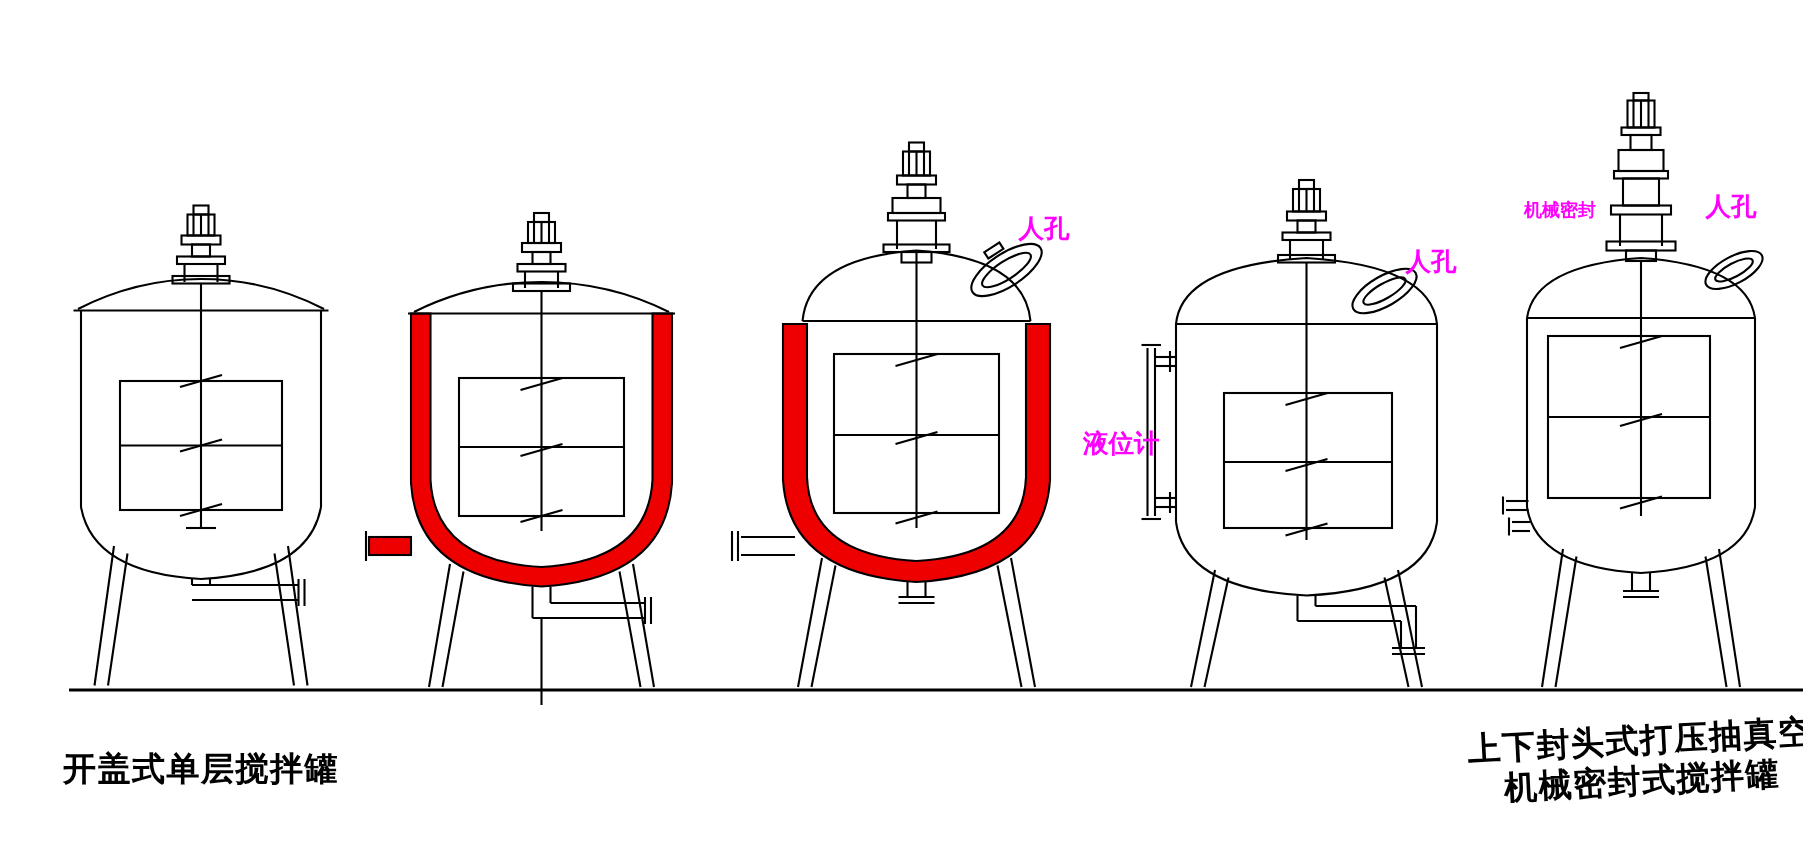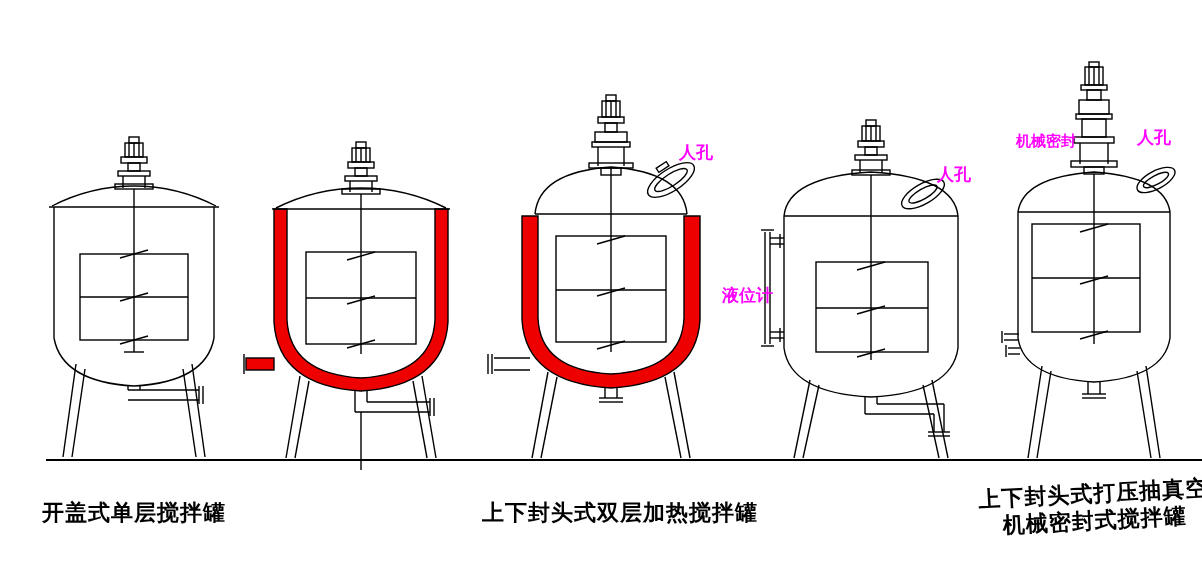--- a/index.html
+++ b/index.html
@@ -23,21 +23,21 @@
     white-space:nowrap;
   }
   .caption-two-line{white-space:normal;line-height:27px;}
   .annotation{
     position:absolute;
     font-weight:bold;
     font-size:17px;
     color:#ff00ff;
     white-space:nowrap;
   }
-  .annotation.small{font-size:15px;}
+  .annotation.small{font-size:12px;}
 </style>
 </head>
 <body>
 
 <div class="canvas">
 
   <svg class="drawing" width="1202" height="567" viewBox="0 0 1202 567">
     <g stroke="#000000" stroke-width="1.4" fill="none">
 
       <g>
@@ -324,19 +324,18 @@
     </g>
   </svg>
 
   <div class="annotation" style="left:663px;top:141px;">人孔</div>
   <div class="annotation" style="left:921px;top:163px;">人孔</div>
   <div class="annotation" style="left:706px;top:284px;">液位计</div>
   <div class="annotation small" style="left:1000px;top:132px;">机械密封</div>
   <div class="annotation" style="left:1121px;top:126px;">人孔</div>
 
   <div class="caption" style="left:13px;top:498px;width:210px;">开盖式单层搅拌罐</div>
-  <div class="caption" style="left:464px;top:498px;width:280px;">上下封头式双层加热搅拌罐</div>
   <div class="caption caption-two-line" style="left:958px;top:480px;width:240px;transform:rotate(-3deg);">
     <div>上下封头式打压抽真空</div>
     <div>机械密封式搅拌罐</div>
   </div>
 
 </div>
 
 </body></html>

